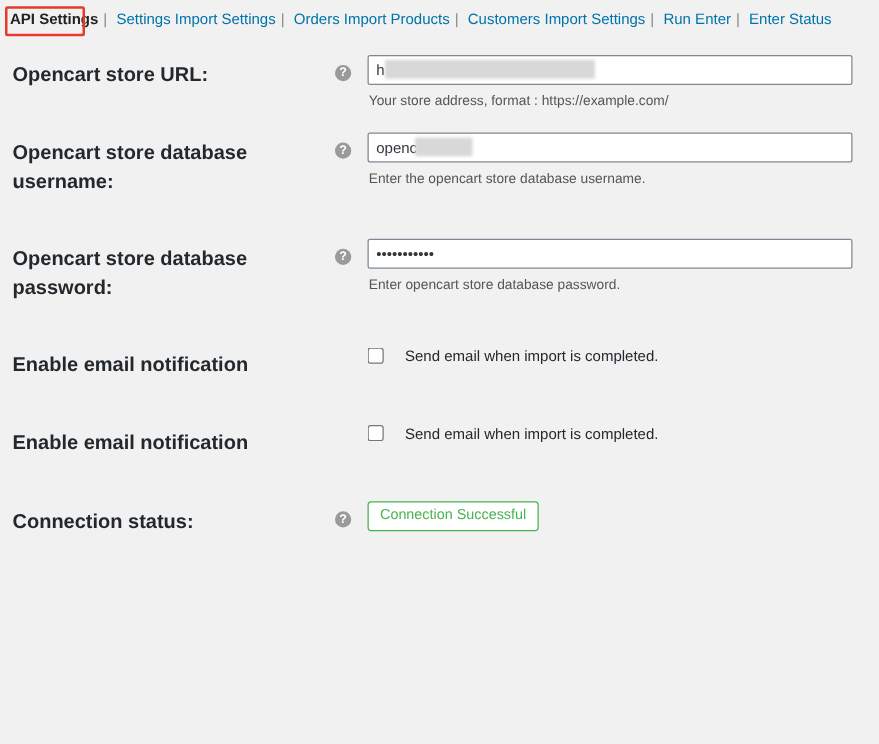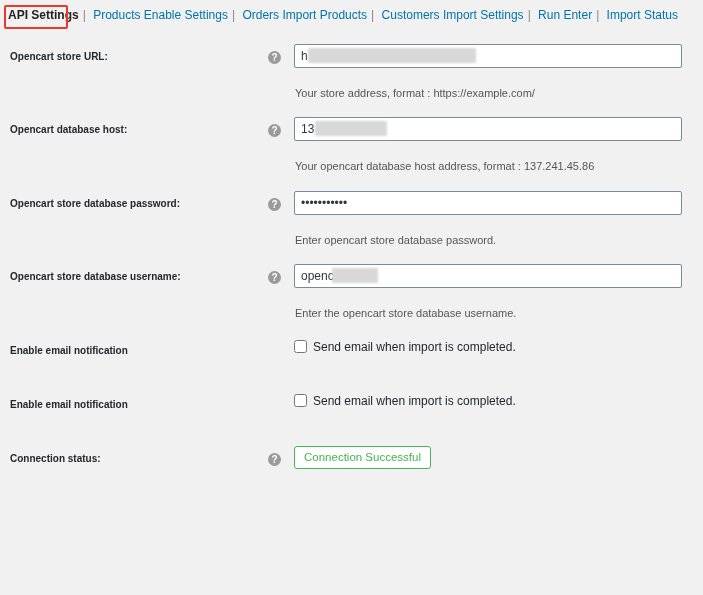--- a/index.html
+++ b/index.html
@@ -61,21 +61,21 @@
     width: 692px;
     table-layout: fixed;
   }
   table.form-table tr {
     vertical-align: top;
   }
   td.label-cell {
     width: 248px;
     padding: 20px 10px 20px 4px;
     font-weight: bold;
-    font-size: 10px;
+    font-size: 16px;
     color: #23282d;
     line-height: 1.4;
   }
   td.help-cell {
     width: 26px;
     padding: 20px 0 0 0;
     text-align: left;
   }
   td.field-cell {
     padding: 14px 0 2px 0;
@@ -115,41 +115,41 @@
     border-color: #ddd;
   }
   input.text-field.empty-disabled {
     background: #f5f5f5;
     border: 1px solid #dcdcdc;
   }
 
   .desc {
     font-size: 11px;
     color: #555;
-    margin: 18px 0 0 1px;
+    margin: 6px 0 0 1px;
     line-height: 1.4;
   }
 
   
   .field-holder {
     position: relative;
     display: inline-block;
   }
   .redact {
     position: absolute;
     top: 4px;
     height: 15px;
     background: #d8d8d8;
     filter: blur(1.2px);
     border-radius: 1px;
   }
 
   .checkbox-row {
     display: flex;
-    gap: 6px;
+    gap: 17px;
     padding-top: 2px;
   }
   .checkbox-row input[type="checkbox"] {
     width: 13px;
     height: 13px;
     margin: 0;
   }
   .checkbox-row label {
     font-size: 12px;
     color: #23282d;
@@ -165,79 +165,68 @@
     font-size: 11.5px;
     line-height: 1.2;
   }
 </style>
 </head>
 <body>
 
 <div class="tabbar">
   <div class="tab-highlight"></div>
   <a class="tab active">API Settings</a><span class="sep">|</span>
-  <a class="tab">Products Enable Settings</a><span class="sep">|</span>
+  <a class="tab">Settings Import Settings</a><span class="sep">|</span>
   <a class="tab">Orders Import Products</a><span class="sep">|</span>
   <a class="tab">Customers Import Settings</a><span class="sep">|</span>
   <a class="tab">Run Enter</a><span class="sep">|</span>
-  <a class="tab">Import Status</a>
+  <a class="tab">Enter Status</a>
 </div>
 
 <div class="wrap">
 <table class="form-table">
 
   <tbody>
         <tr>
     <td class="label-cell">Opencart store URL:</td>
     <td class="help-cell"><span class="help-icon">?</span></td>
     <td class="field-cell">
       <span class="field-holder">
         <input class="text-field" type="text" value="h" style="">
         <span class="redact" style="left:14px; width:168px;"></span>
       </span>
       <div class="desc">Your store address, format : https://example.com/</div>
     </td>
   </tr>
 
-  <tr>
-    <td class="label-cell">Opencart database host:</td>
-    <td class="help-cell"><span class="help-icon">?</span></td>
-    <td class="field-cell">
-      <span class="field-holder">
-        <input class="text-field" type="text" value="13" style="">
-        <span class="redact" style="left:21px; width:72px;"></span>
-      </span>
-      <div class="desc">Your opencart database host address, format : 137.241.45.86</div>
-    </td>
-  </tr>
-
-
-  <tr>
-    <td class="label-cell">Opencart store database password:</td>
-    <td class="help-cell"><span class="help-icon">?</span></td>
-    <td class="field-cell">
-      <span class="field-holder">
-        <input class="text-field" type="text" value="•••••••••••" style="">
-      </span>
-      <div class="desc">Enter opencart store database password.</div>
-    </td>
-  </tr>
+
 
   <tr>
     <td class="label-cell">Opencart store database username:</td>
     <td class="help-cell"><span class="help-icon">?</span></td>
     <td class="field-cell">
       <span class="field-holder">
         <input class="text-field" type="text" value="openc" style="">
         <span class="redact" style="left:38px; width:46px;"></span>
       </span>
       <div class="desc">Enter the opencart store database username.</div>
     </td>
   </tr>
 
+  <tr>
+    <td class="label-cell">Opencart store database password:</td>
+    <td class="help-cell"><span class="help-icon">?</span></td>
+    <td class="field-cell">
+      <span class="field-holder">
+        <input class="text-field" type="text" value="•••••••••••" style="">
+      </span>
+      <div class="desc">Enter opencart store database password.</div>
+    </td>
+  </tr>
+
 
   <tr>
     <td class="label-cell">Enable email notification</td>
     <td class="help-cell"></td>
     <td class="field-cell">
       <div class="checkbox-row">
         <input type="checkbox" style="">
         <label>Send email when import is completed.</label>
       </div>
     </td>

